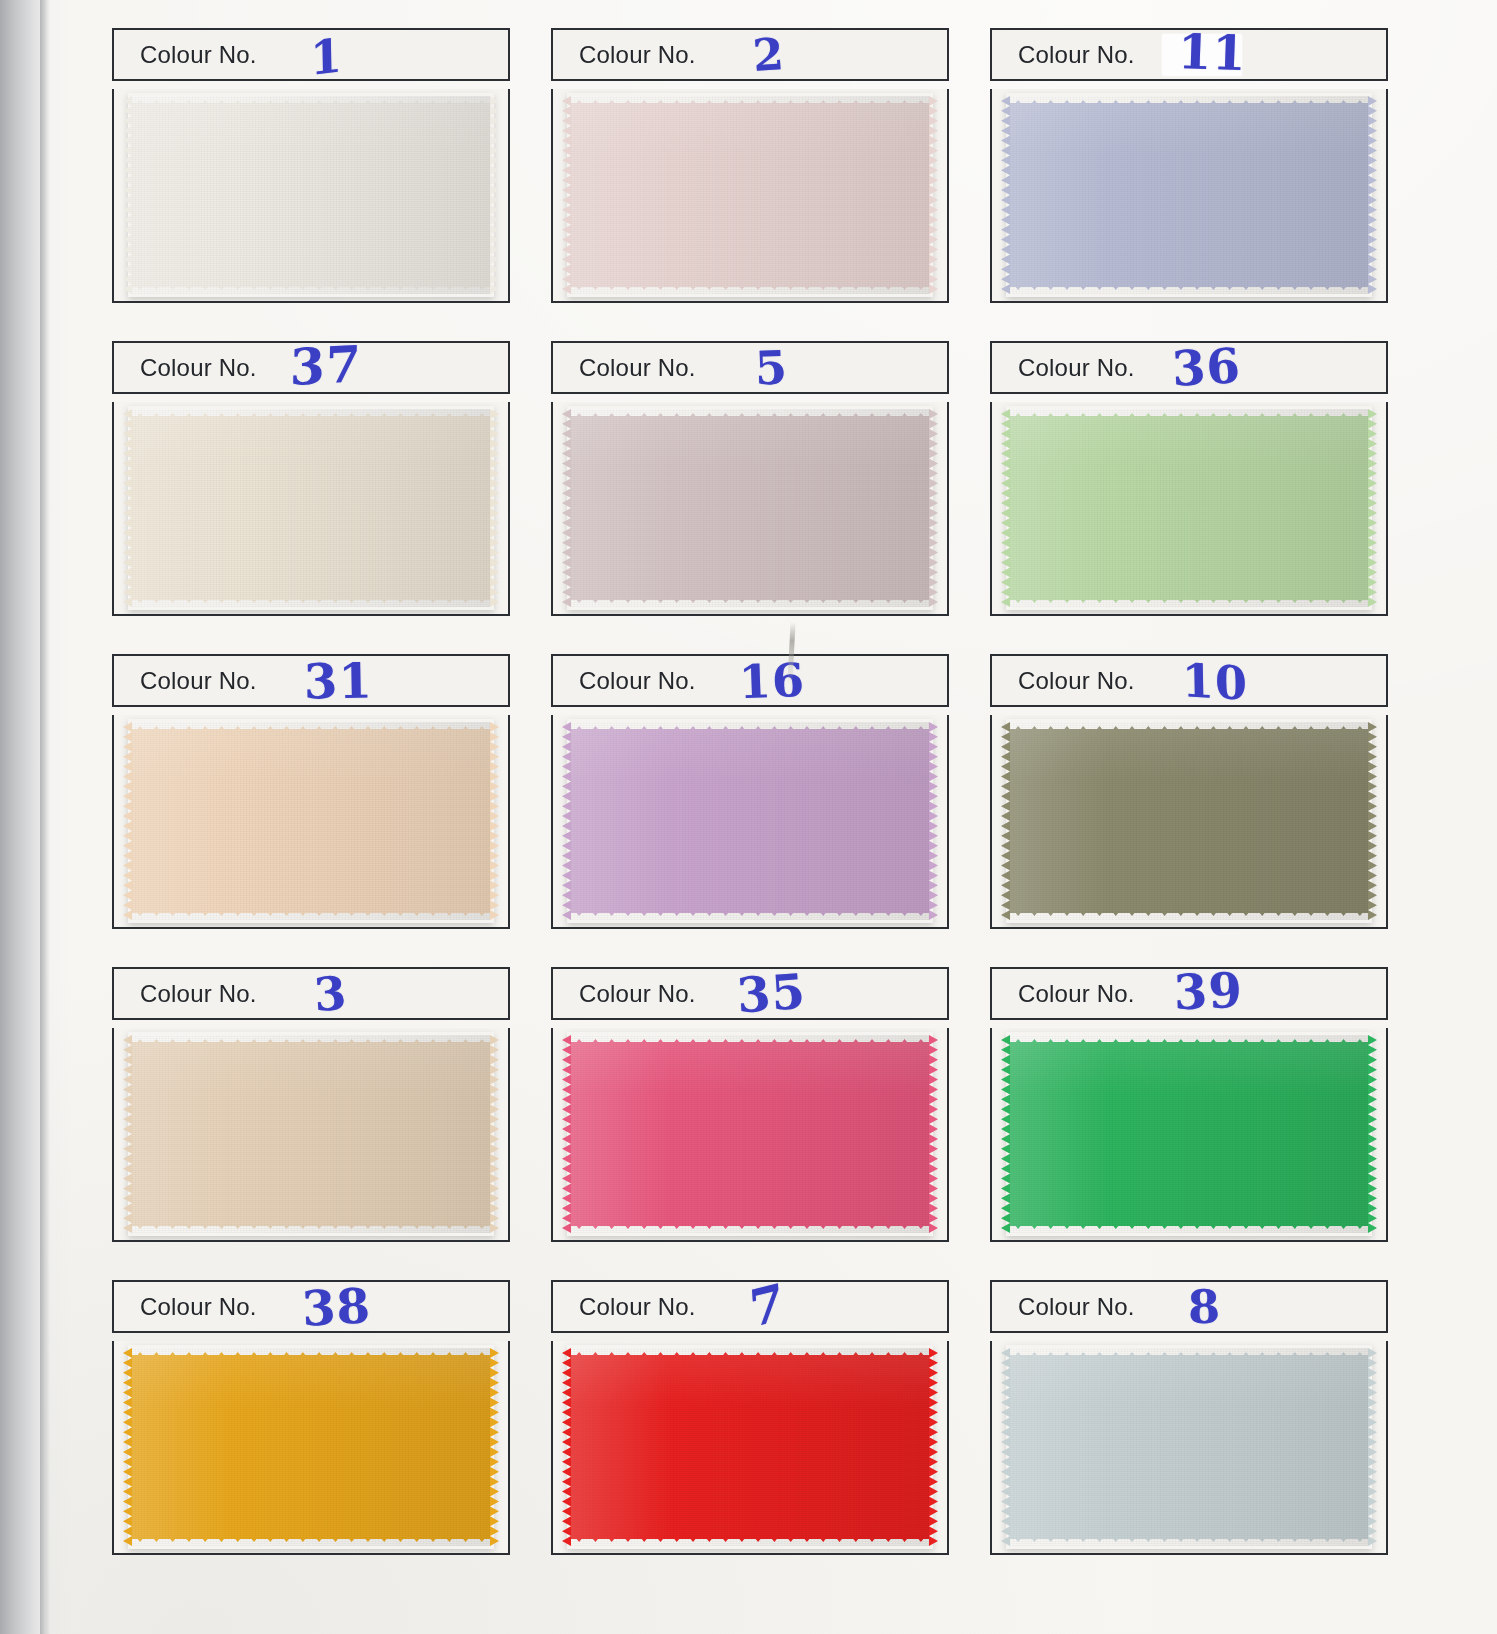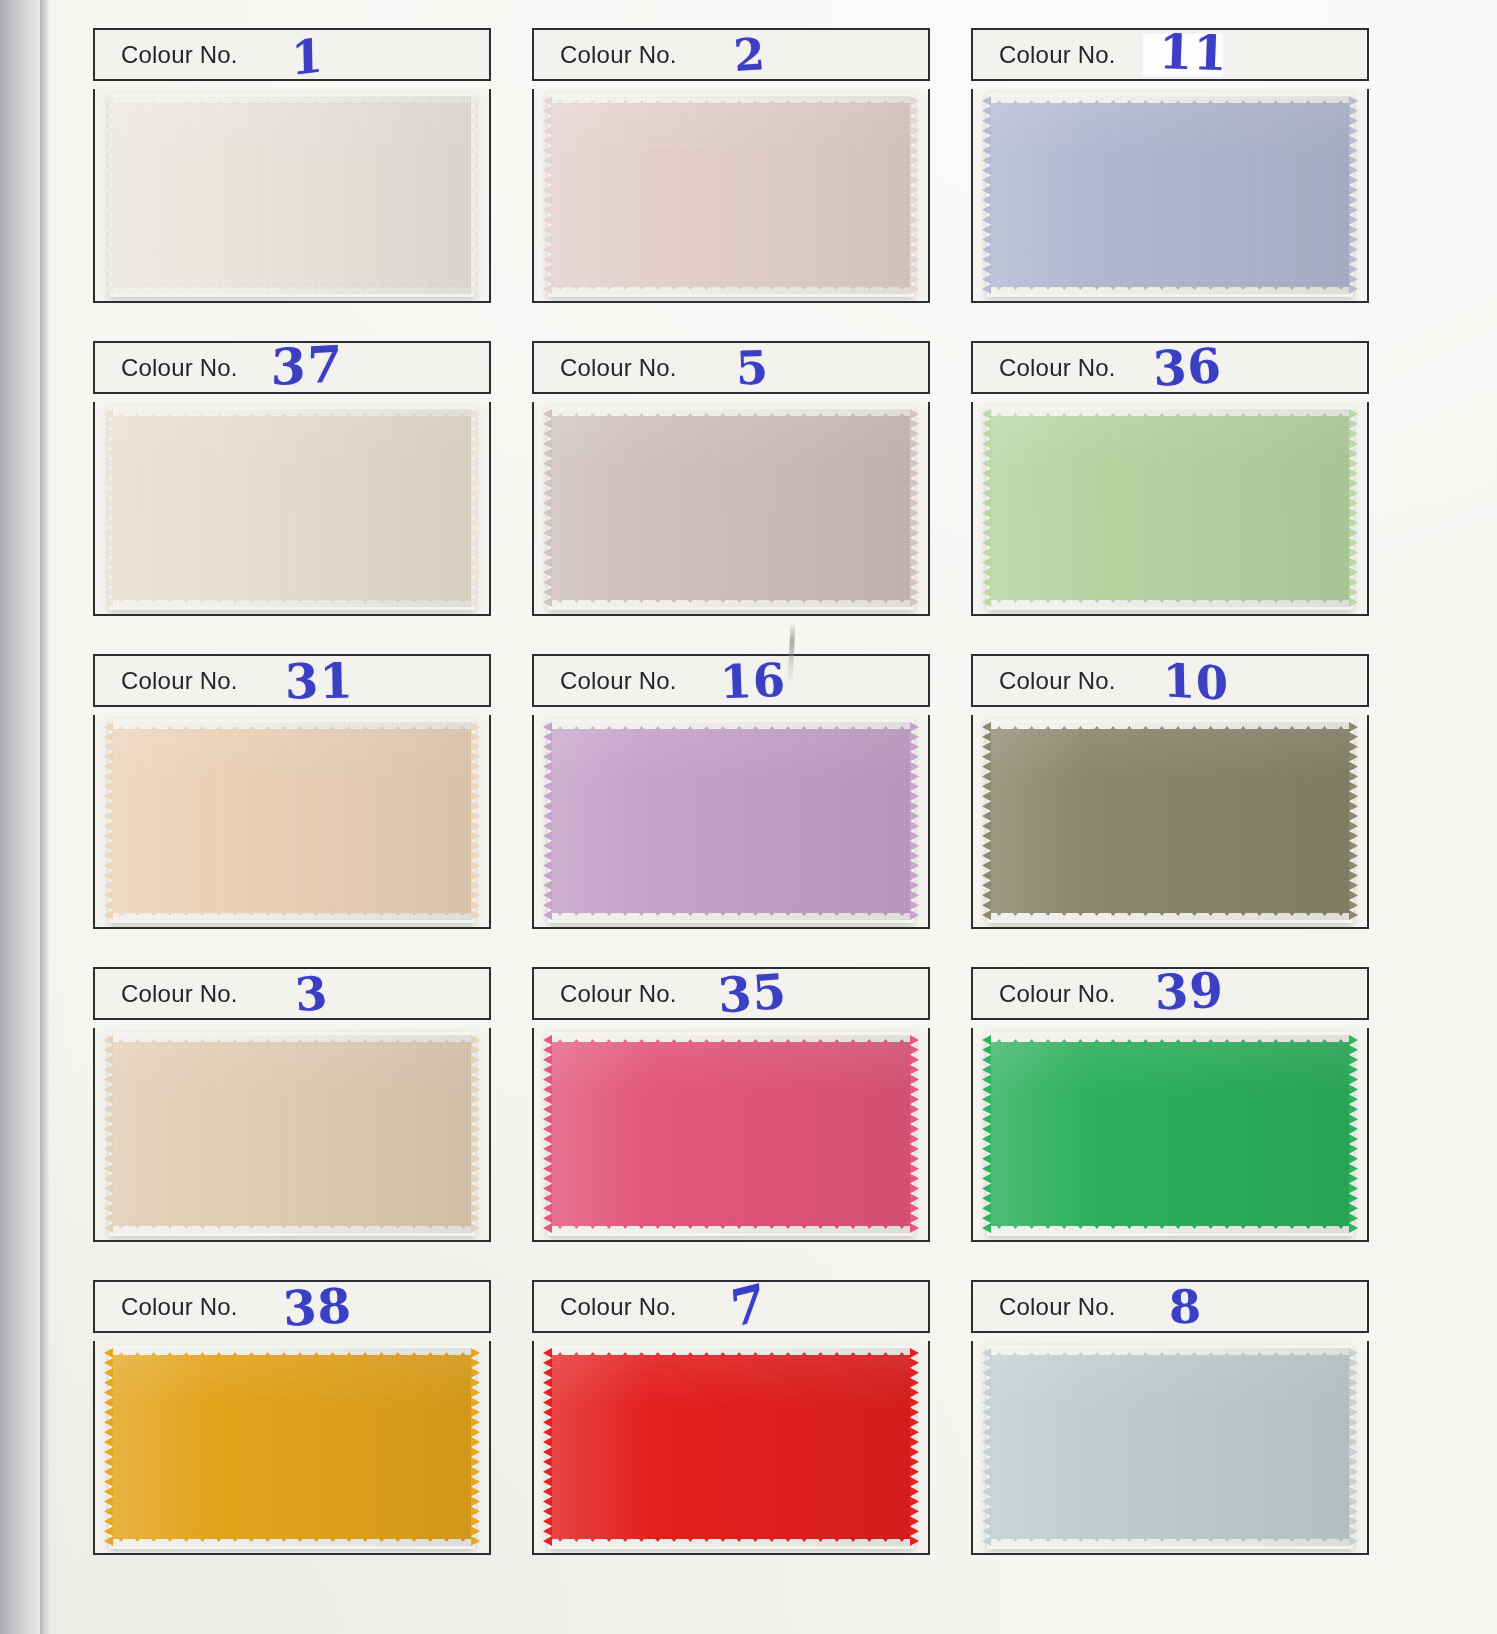--- a/index.html
+++ b/index.html
@@ -31,21 +31,21 @@
   #paperwash{
     position:absolute;left:46px;top:0;width:1451px;height:1634px;
     background:
       radial-gradient(120% 80% at 75% 0%, rgba(255,255,255,.55), rgba(255,255,255,0) 60%),
       radial-gradient(90% 60% at 10% 100%, rgba(214,214,210,.35), rgba(255,255,255,0) 70%);
     pointer-events:none;
   }
 
   #grid{
     position:absolute;
-    left:93px;top:28px;
+    left:112px;top:28px;
     width:1272px;height:1578px;
     display:grid;
     grid-template-columns:repeat(3,398px);
     grid-template-rows:repeat(5,290px);
     column-gap:41px;
     row-gap:23px;
   }
 
   .cell{position:relative;}
 

